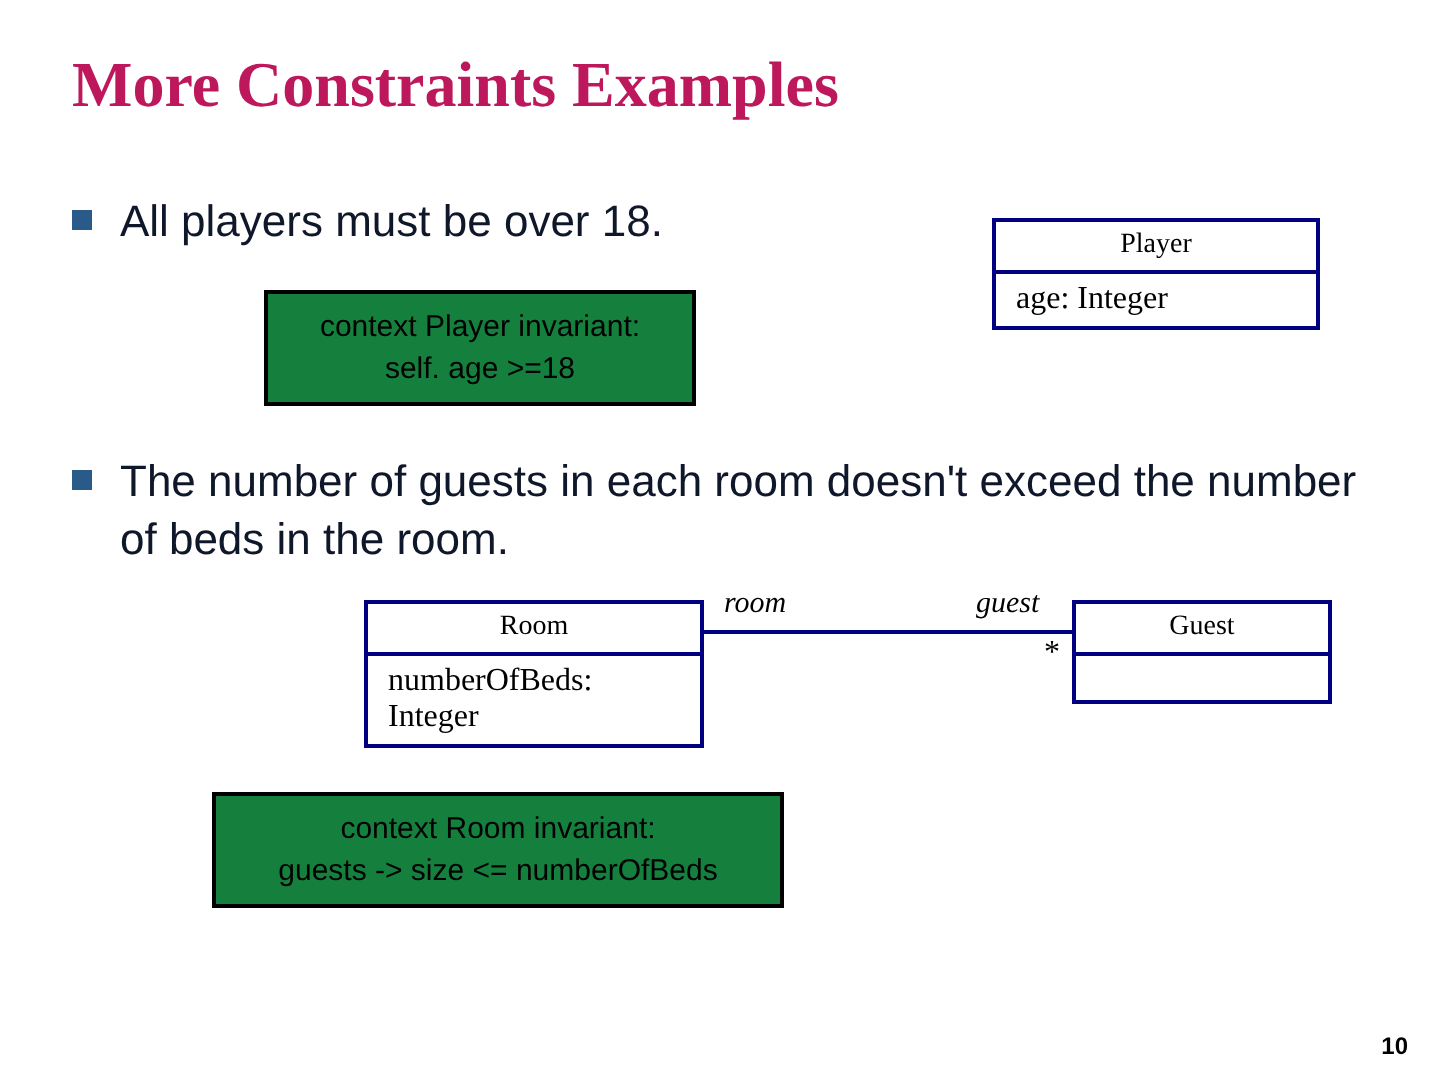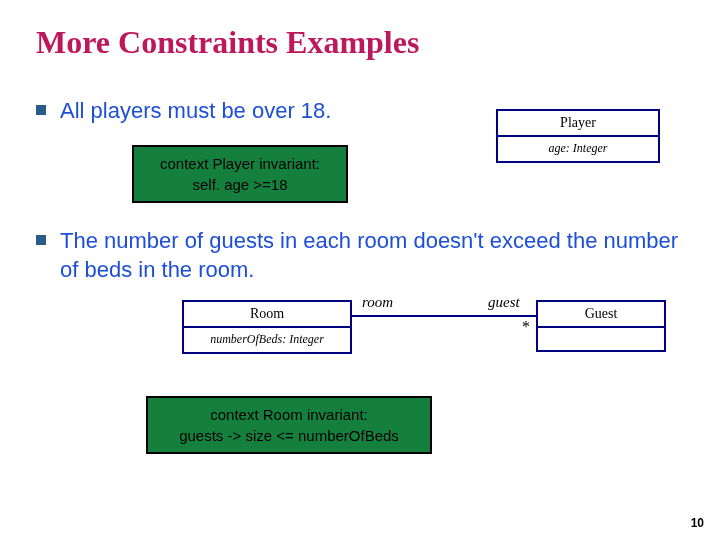--- a/index.html
+++ b/index.html
@@ -26,21 +26,21 @@
   .bullet {
     width: 10px;
     height: 10px;
     background: #2a5a8a;
     margin-top: 8px;
     margin-right: 14px;
     flex-shrink: 0;
   }
   .bullet-text {
     font-size: 22px;
-    color: #1d4ed8;
+    color: #0f172a;
     line-height: 1.3;
   }
   .section1 {
     position: relative;
     height: 130px;
   }
   .constraint-box {
     border: 2px solid #000;
     background: #15803d;
     padding: 6px 14px;
@@ -59,25 +59,23 @@
     background: #fff;
     font-family: Georgia, 'Times New Roman', serif;
   }
   .uml-top {
     border-bottom: 2px solid #000080;
     text-align: center;
     font-size: 14px;
     padding: 4px 10px;
   }
   .uml-bottom {
-    text-align: center;
-    font-size: 12px;
+    font-size: 16px;
     padding: 4px 10px;
     min-height: 24px;
-    font-style: italic;
   }
   .uml-player {
     position: absolute;
     left: 460px;
     top: 12px;
     width: 164px;
   }
   .section2 {
     position: relative;
     height: 190px;
@@ -125,21 +123,20 @@
     left: 486px;
     top: 18px;
     font-family: Georgia, 'Times New Roman', serif;
     font-size: 16px;
   }
   .cb2 {
     position: absolute;
     left: 70px;
     top: 96px;
     width: 286px;
-    margin-left: 40px;
   }
   .page-num {
     position: absolute;
     right: 16px;
     bottom: 10px;
     font-size: 12px;
     color: #000;
     font-weight: bold;
   }
 </style>

